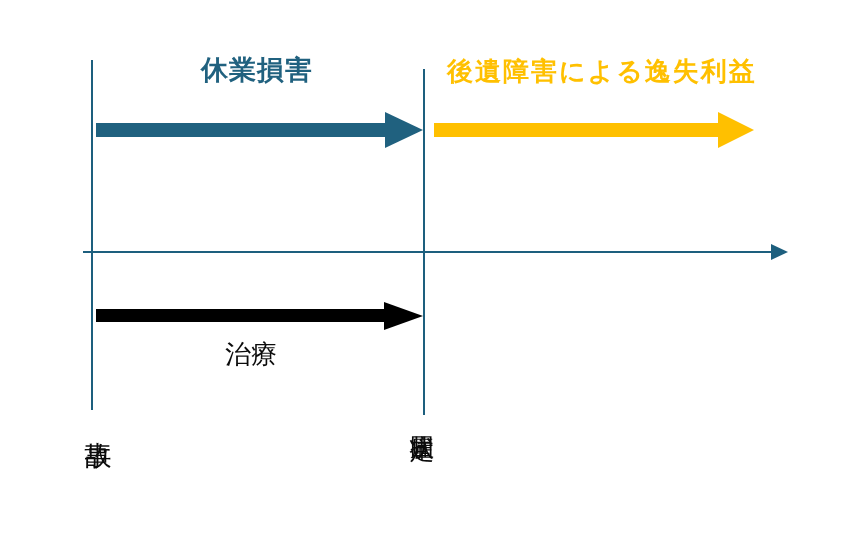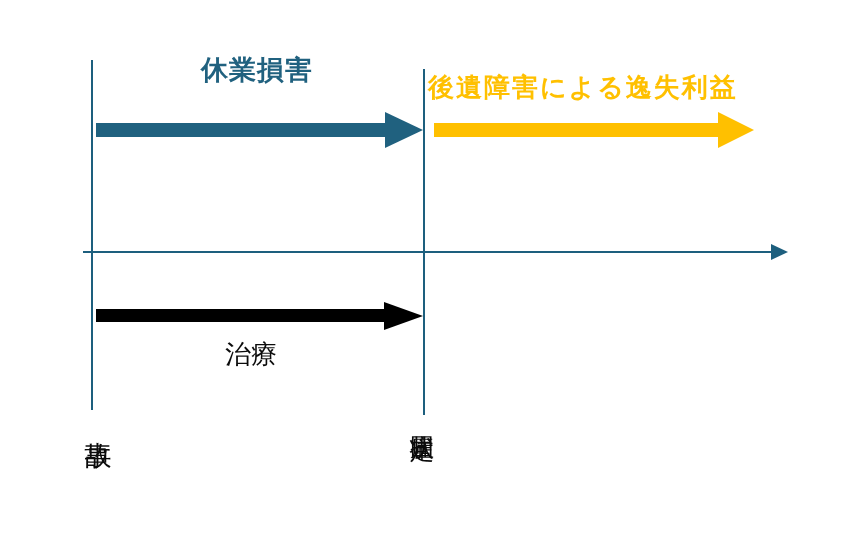--- a/index.html
+++ b/index.html
@@ -75,21 +75,21 @@
   .vlabel-accident { font-size: 27px; letter-spacing: 2px; }
   .vlabel-symptom  { font-size: 24px; letter-spacing: 1px; }
 </style>
 </head>
 <body>
 
 <div id="canvas">
 
   <div class="abs span-title title-teal" style="left:201px; top:52px;">休業損害</div>
 
-  <div class="abs span-title title-gold" style="left:428px; top:54px;margin-top:16px;">後遺障害による逸失利益</div>
+  <div class="abs span-title title-gold" style="left:447px; top:54px;">後遺障害による逸失利益</div>
 
   <div class="abs vline" style="left:91px; top:60px; height:350px;"></div>
   <div class="abs vline" style="left:423px; top:69px; height:346px;"></div>
 
   <div class="abs arrow-body teal-fill" style="left:96px; top:123px; width:289px;"></div>
   <div class="abs arrow-head teal-head" style="left:385px; top:112px;"></div>
 
   <div class="abs arrow-body gold-fill" style="left:434px; top:123px; width:284px;"></div>
   <div class="abs arrow-head gold-head" style="left:718px; top:112px;"></div>
 

